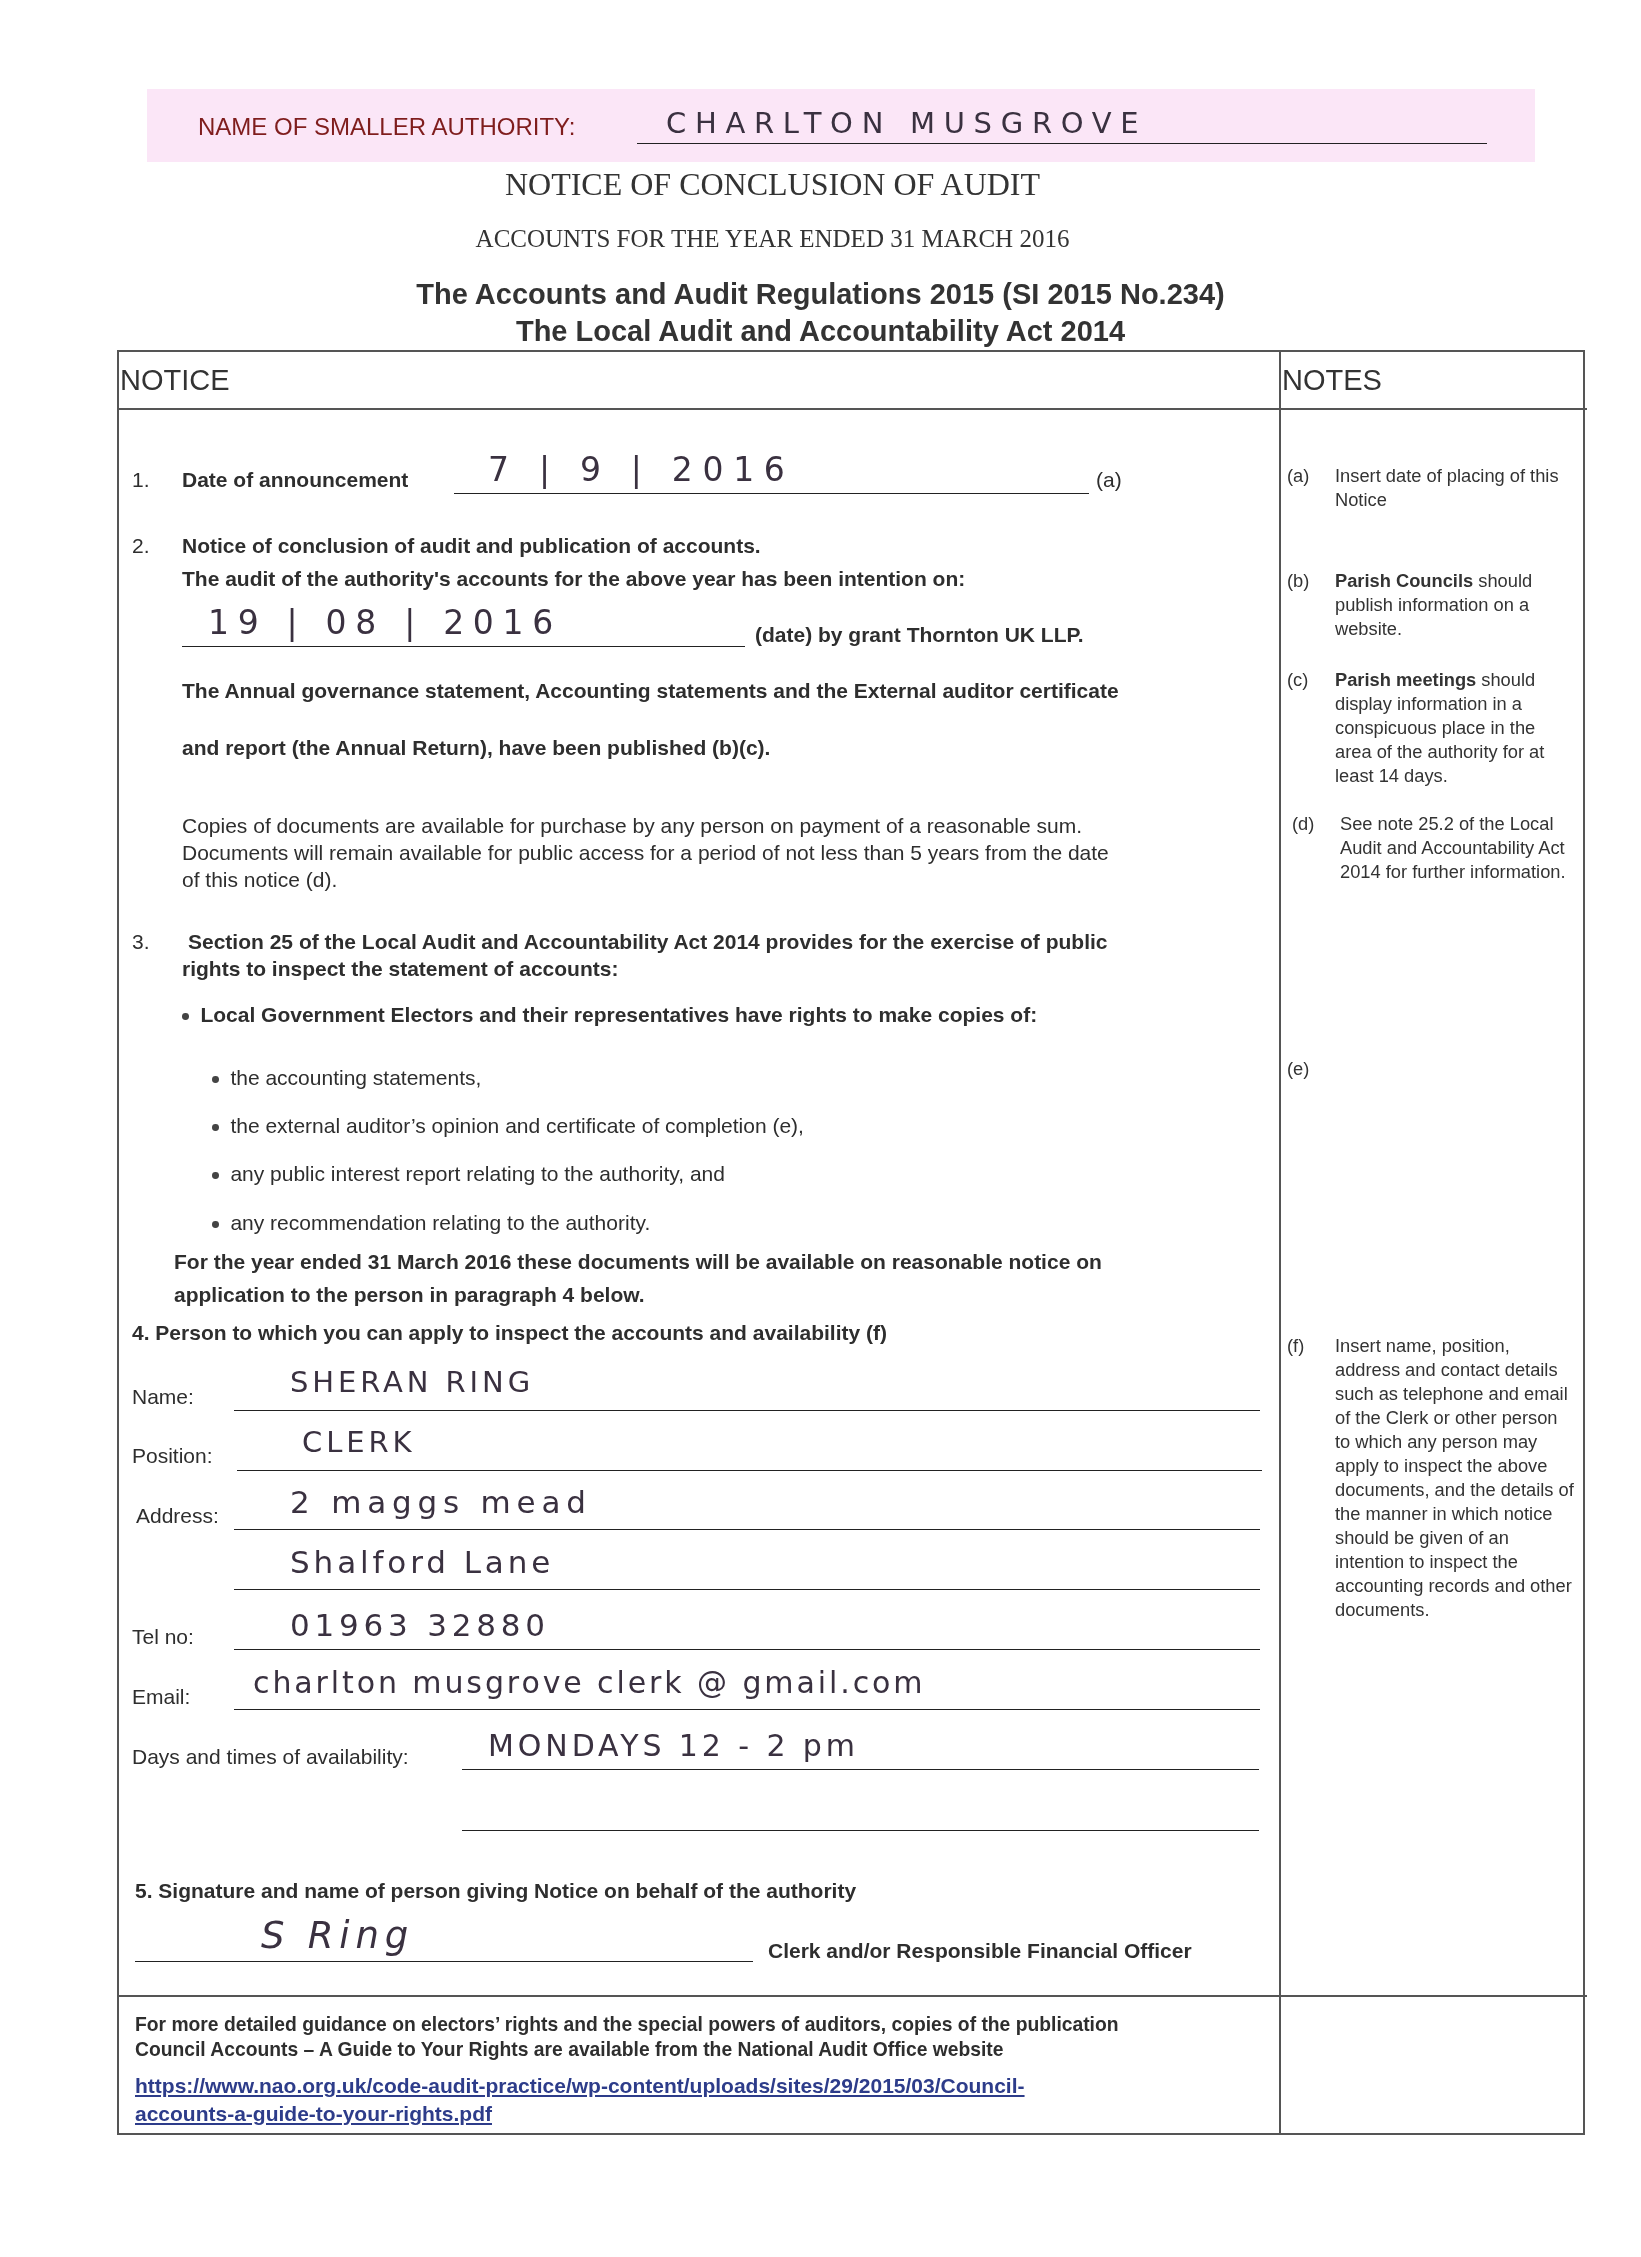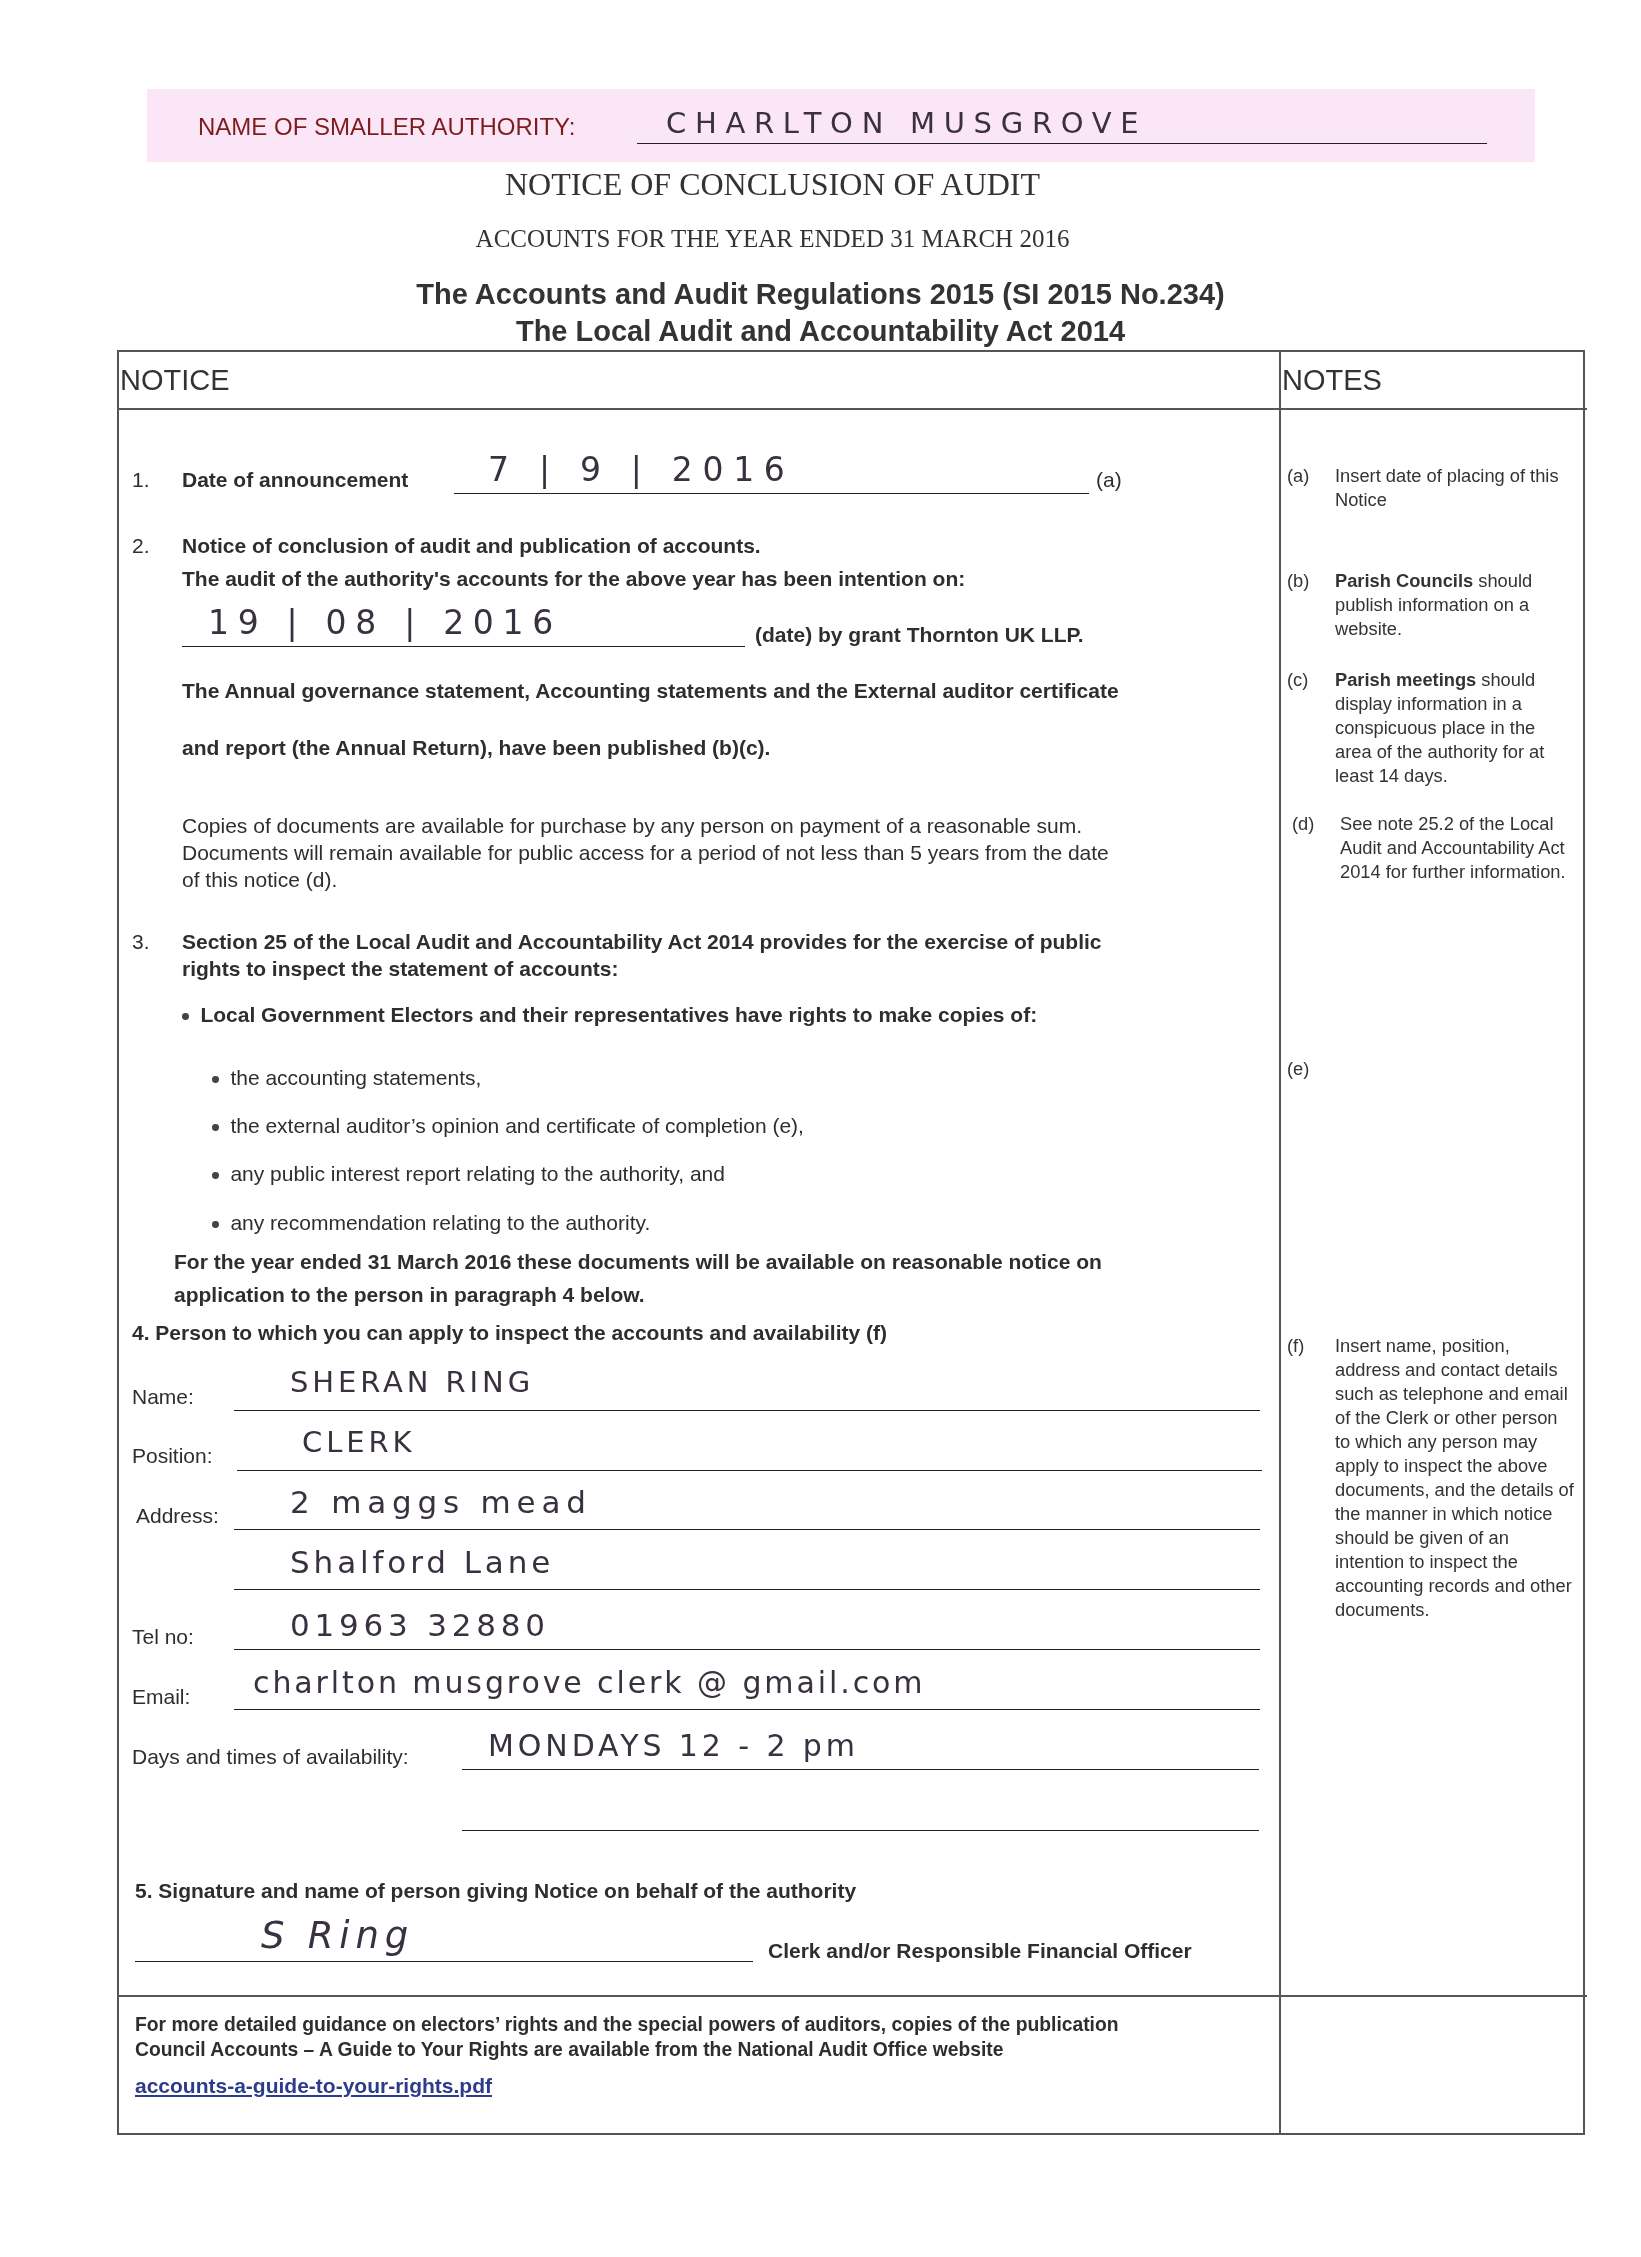--- a/index.html
+++ b/index.html
@@ -64,21 +64,21 @@
 <div class="abs uline" style="left:182px; top:646px; width:563px;"></div>
 <div class="abs hand" style="left:208px; top:603px; font-size:33px; letter-spacing:8.7px;">19 | 08 | 2016</div>
 <div class="abs txt bold" style="left:755px; top:623px;">(date) by grant Thornton UK LLP.</div>
 <div class="abs txt bold" style="left:182px; top:679px;">The Annual governance statement, Accounting statements and the External auditor certificate</div>
 <div class="abs txt bold" style="left:182px; top:736px;">and report (the Annual Return), have been published (b)(c).</div>
 <div class="abs txt" style="left:182px; top:814px;">Copies of documents are available for purchase by any person on payment of a reasonable sum.</div>
 <div class="abs txt" style="left:182px; top:841px;">Documents will remain available for public access for a period of not less than 5 years from the date</div>
 <div class="abs txt" style="left:182px; top:868px;">of this notice (d).</div>
 
 <div class="abs txt" style="left:132px; top:930px;">3.</div>
-<div class="abs txt bold" style="left:182px; top:930px;">Section 25 of the Local Audit and Accountability Act 2014 provides for the exercise of public</div>
+<div class="abs txt bold" style="left:188px; top:930px;">Section 25 of the Local Audit and Accountability Act 2014 provides for the exercise of public</div>
 <div class="abs txt bold" style="left:182px; top:957px;">rights to inspect the statement of accounts:</div>
 <div class="abs txt bold" style="left:182px; top:1003px;"><span class="bullet-dot"></span><span>Local Government Electors and their representatives have rights to make copies of:</span></div>
 
 <div class="abs txt" style="left:212px; top:1066px;"><span class="bullet-dot"></span><span>the accounting statements,</span></div>
 <div class="abs txt" style="left:212px; top:1114px;"><span class="bullet-dot"></span><span>the external auditor’s opinion and certificate of completion (e),</span></div>
 <div class="abs txt" style="left:212px; top:1162px;"><span class="bullet-dot"></span><span>any public interest report relating to the authority, and</span></div>
 <div class="abs txt" style="left:212px; top:1211px;"><span class="bullet-dot"></span><span>any recommendation relating to the authority.</span></div>
 
 <div class="abs txt bold" style="left:174px; top:1250px;">For the year ended 31 March 2016 these documents will be available on reasonable notice on</div>
 <div class="abs txt bold" style="left:174px; top:1283px;">application to the person in paragraph 4 below.</div>
@@ -138,15 +138,16 @@
   <span class="lbl">(e)</span>
 </div>
 <div class="abs note" style="left:1287px; top:1334px; width:299px; height:367px;">
   <span class="lbl">(f)</span>
   <span class="body"><b></b><span>Insert name, position, address and contact details such as telephone and email of the Clerk or other person  to which any person may apply to inspect the above documents, and the details of the manner in which notice should be given of an intention to inspect the accounting records and other documents.</span></span>
 </div>
 
 <div class="abs txt bold" style="left:135px; top:2013px; font-size:19.3px;">For more detailed guidance on electors’ rights and the special powers of auditors, copies of the publication</div>
 <div class="abs txt bold" style="left:135px; top:2038px; font-size:19.3px;">Council Accounts –  A Guide to Your Rights are available from the National Audit Office website</div>
 <div class="abs link" style="left:135px; top:2072px;">
+  <div>https://www.nao.org.uk/code-audit-practice/wp-content/uploads/sites/29/2015/03/Council-</div>
   <div>accounts-a-guide-to-your-rights.pdf</div>
 </div>
 
 
 </body></html>

